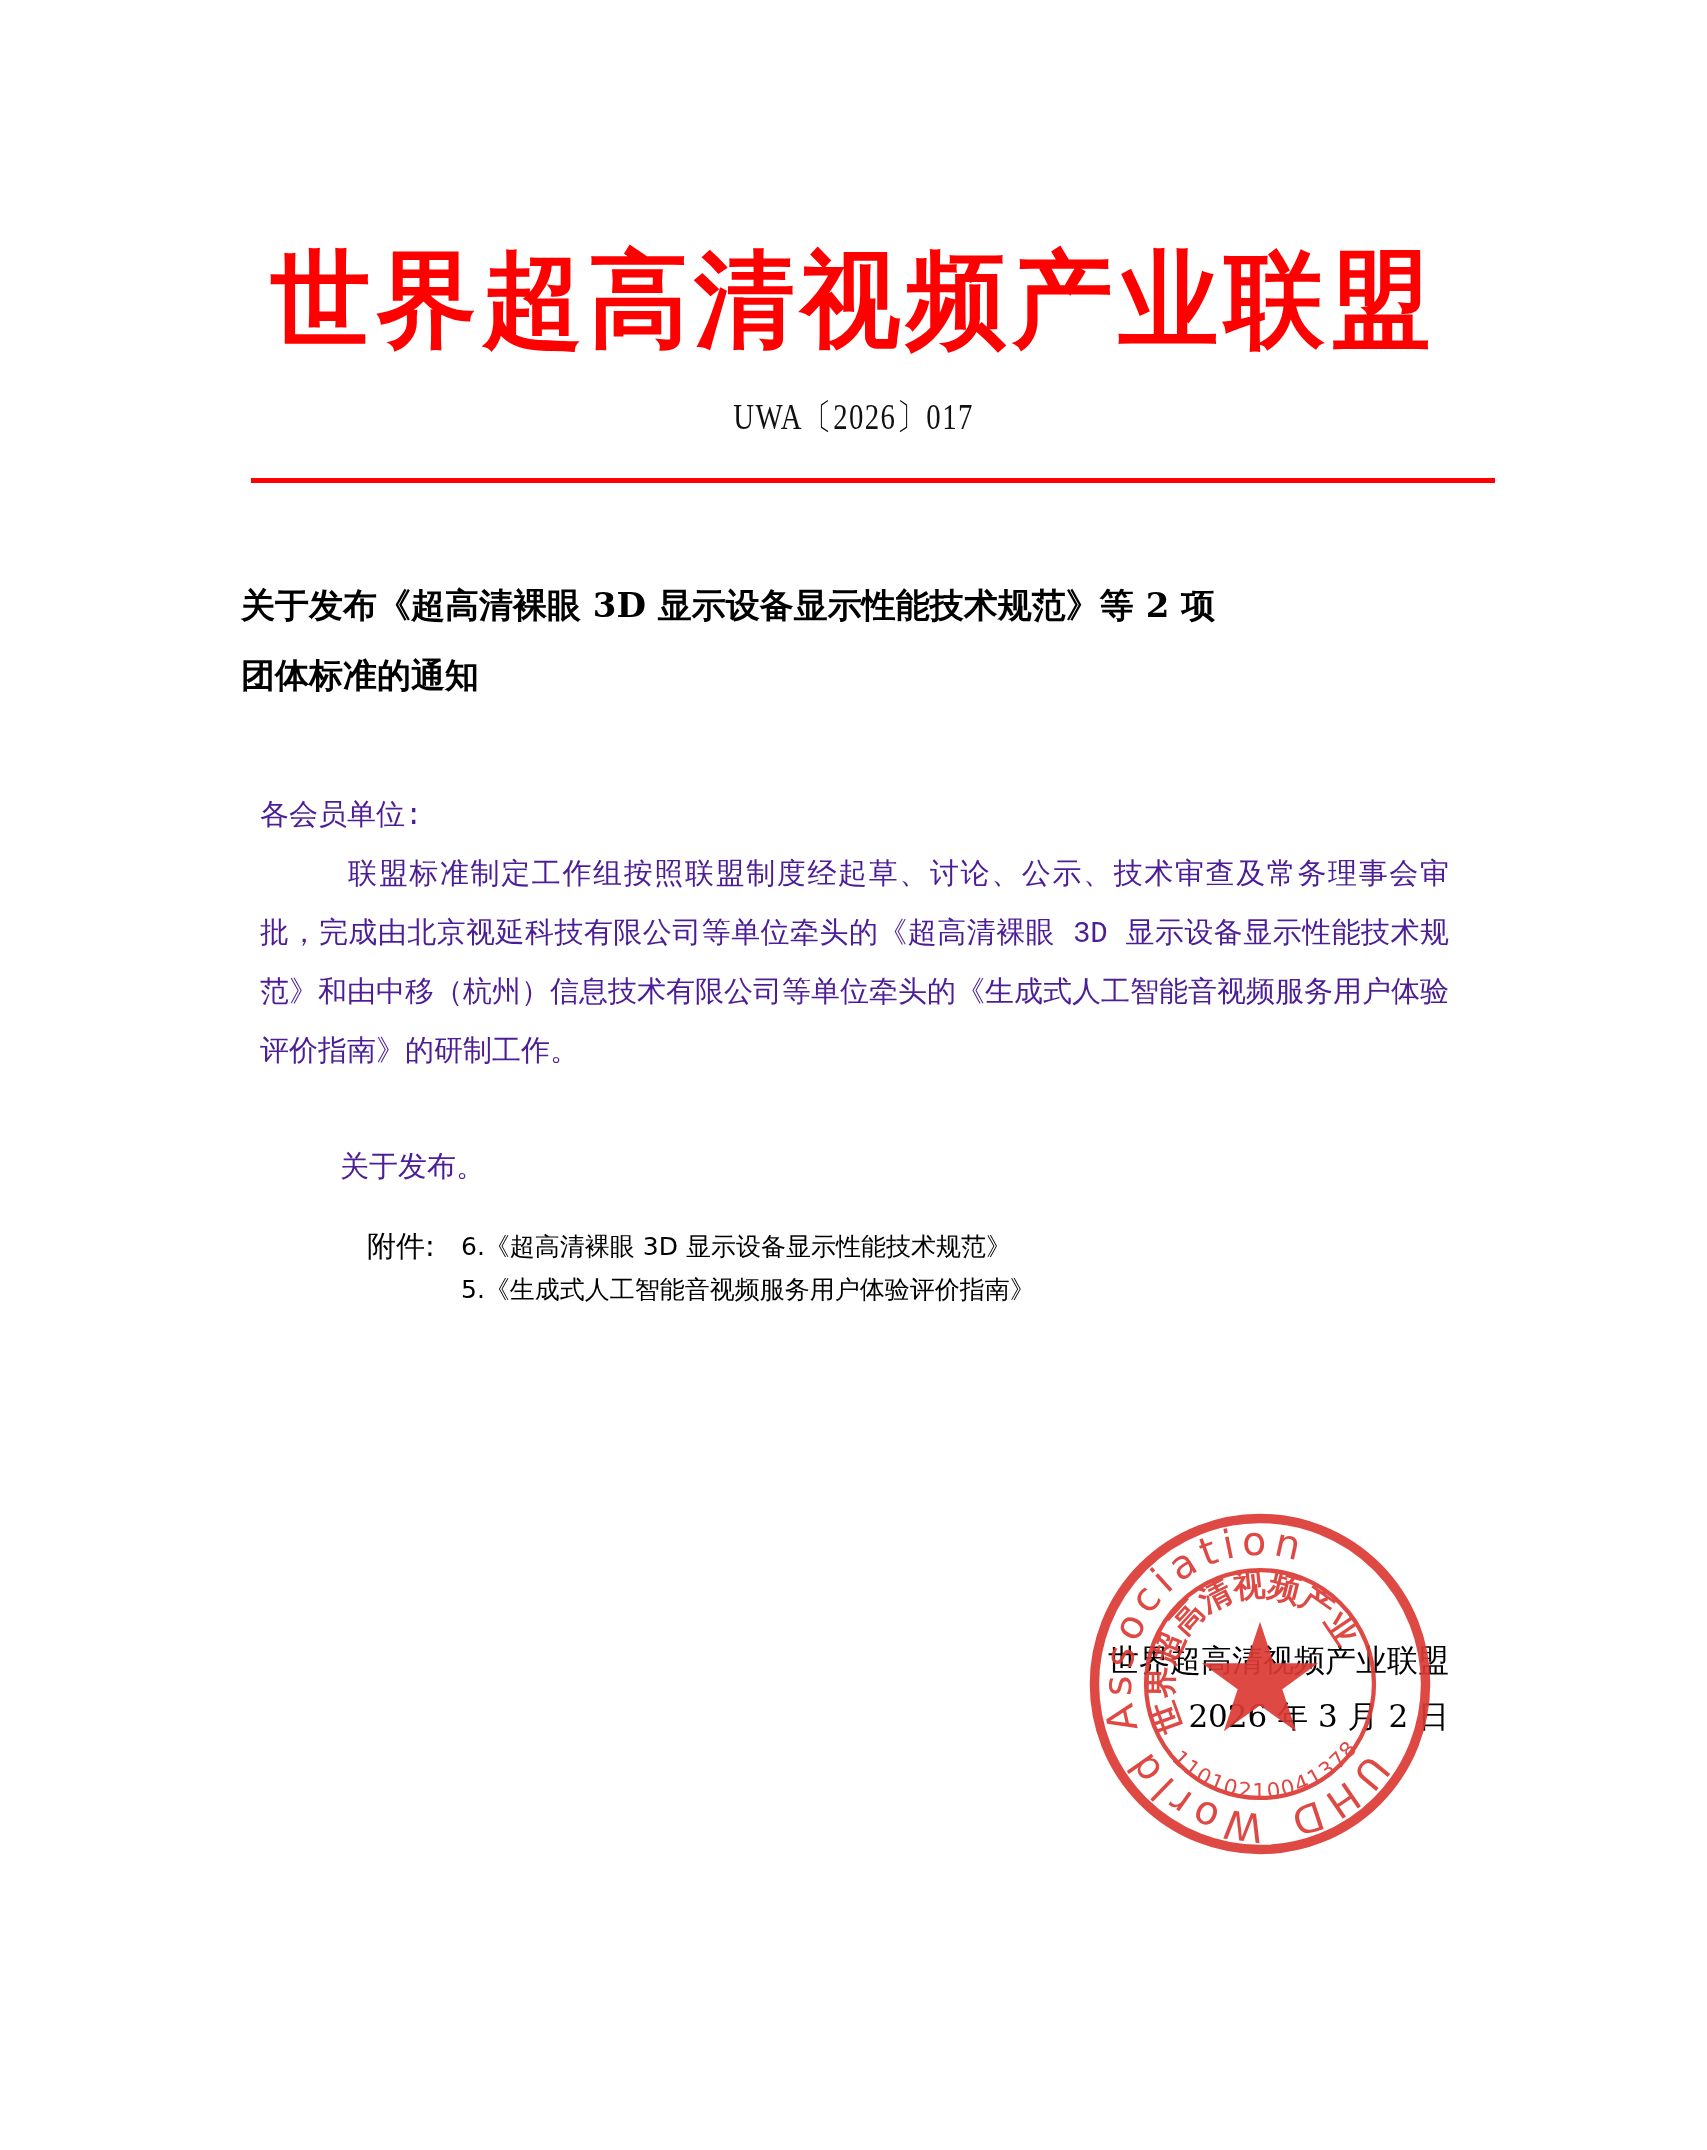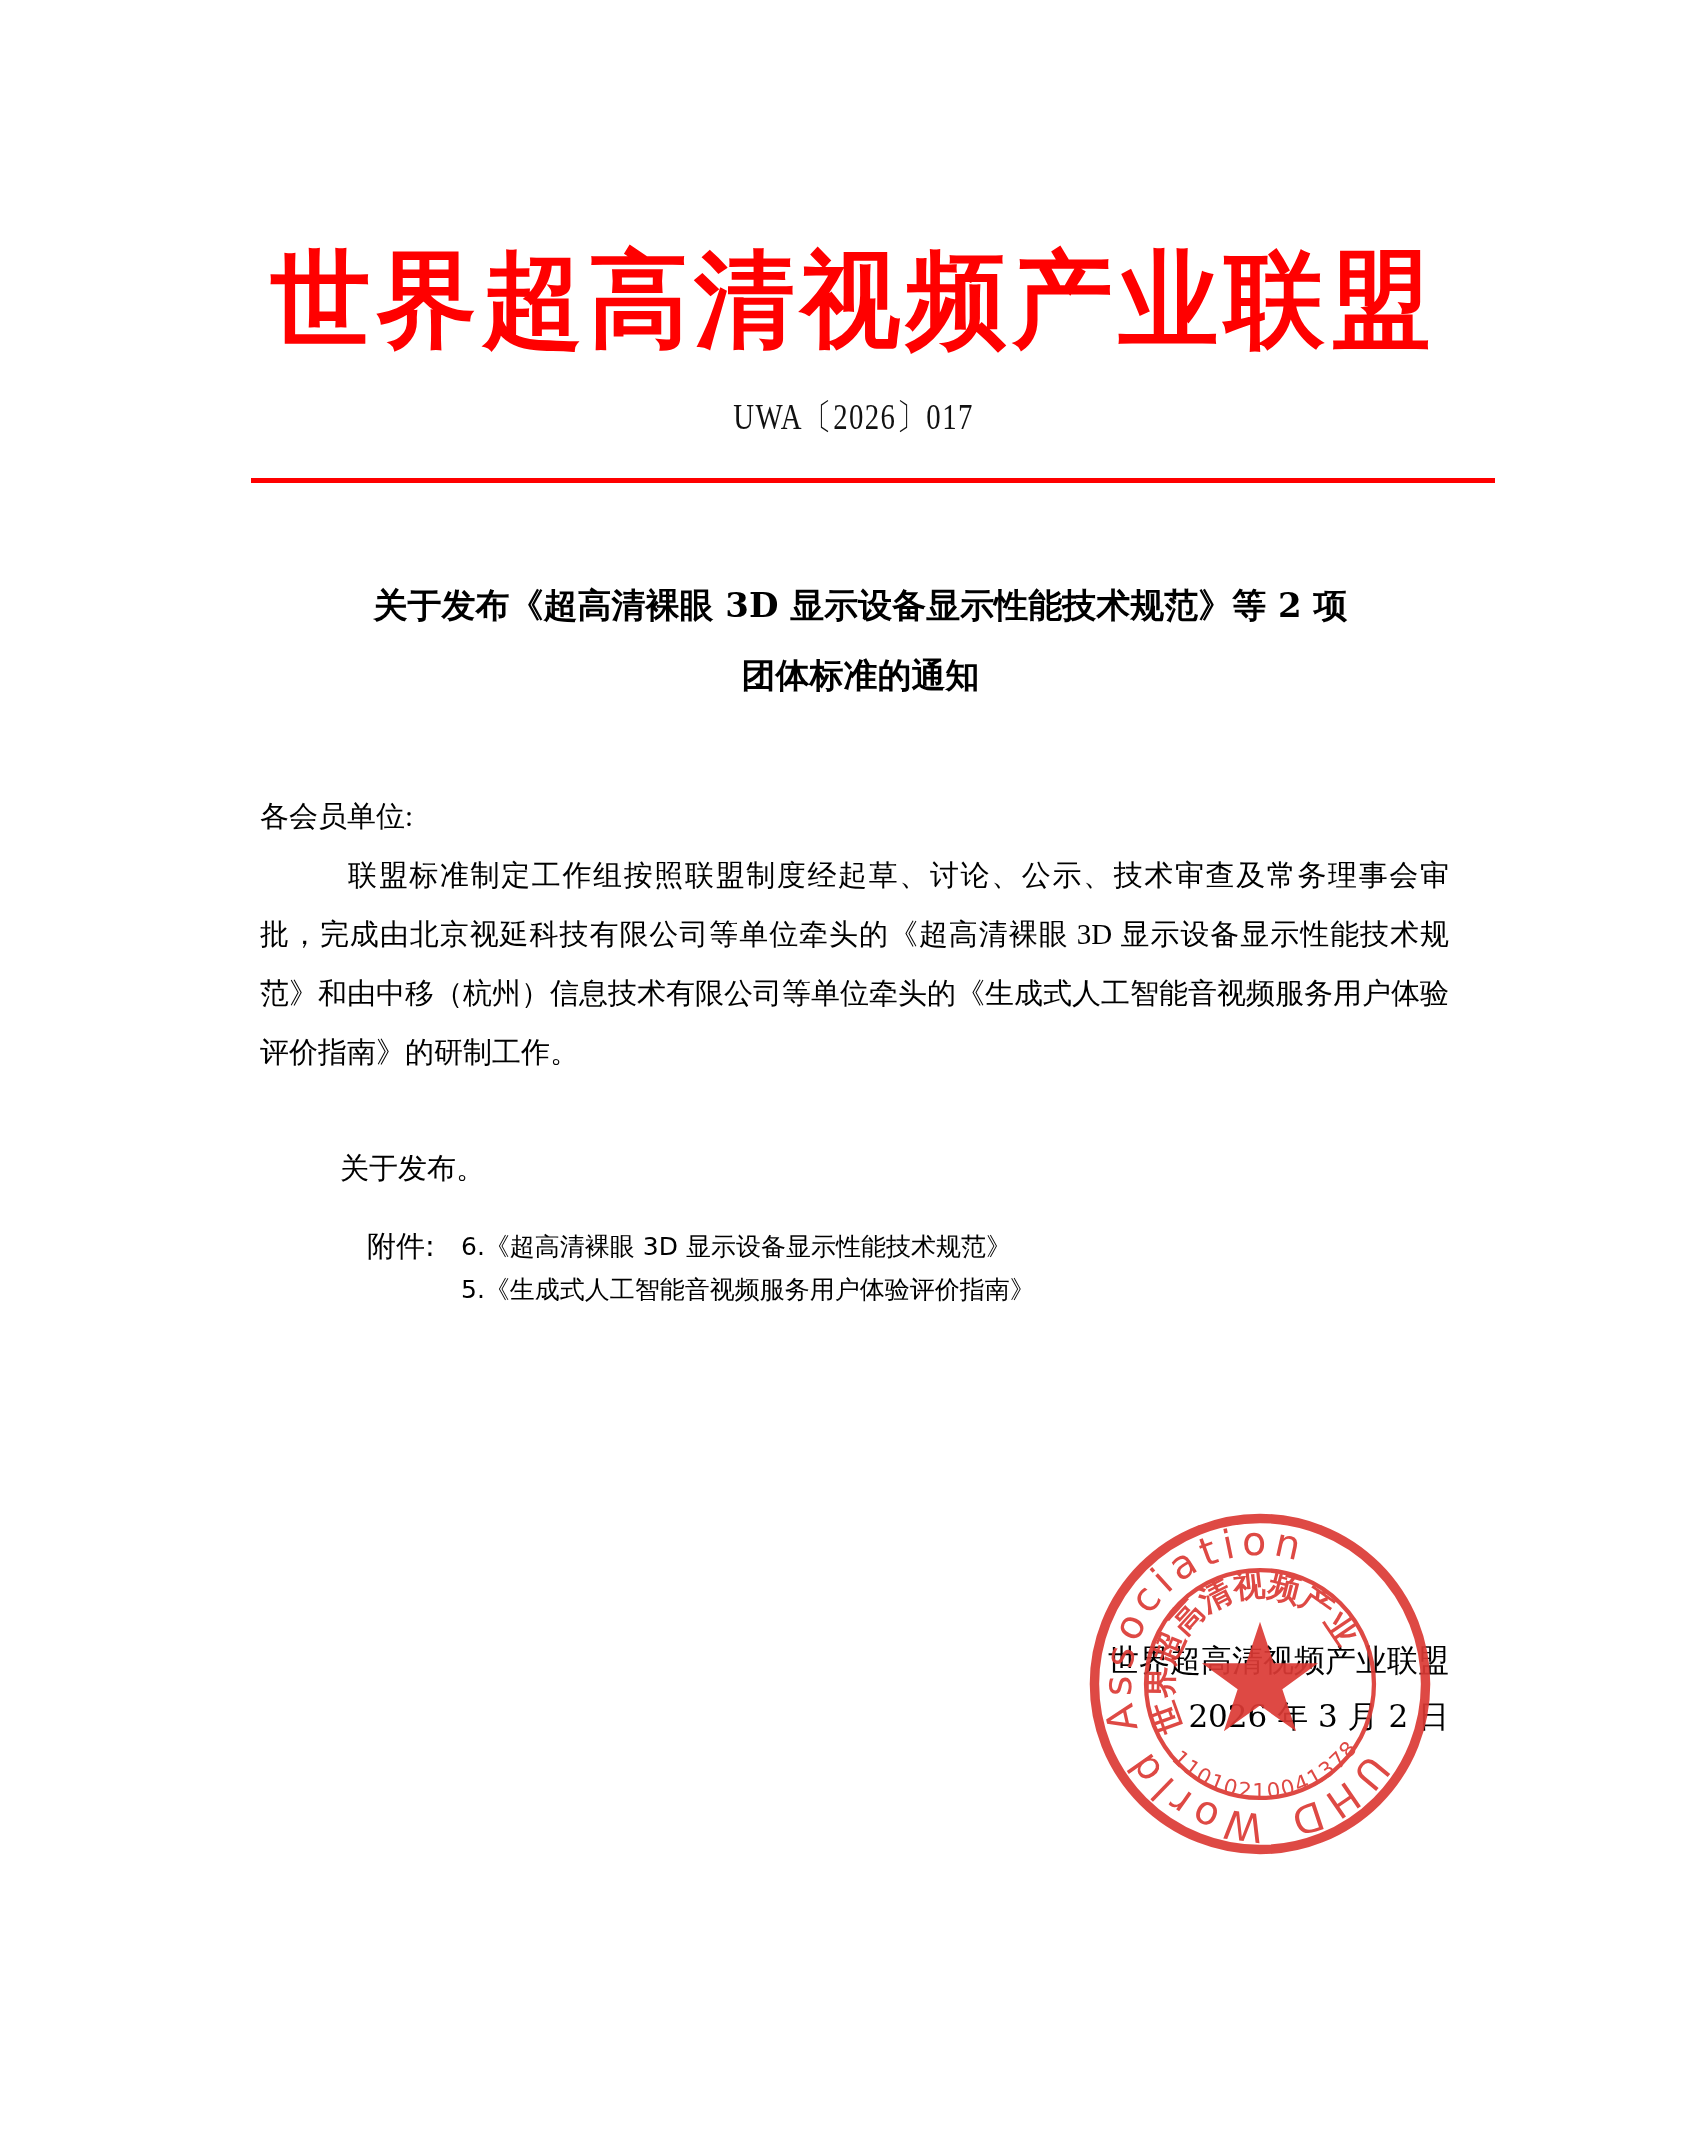--- a/index.html
+++ b/index.html
@@ -15,31 +15,31 @@
   .doc-number {
     position: absolute; left: 0; top: 397px; width: 1707px; text-align: center;
     font-family: "Liberation Serif", serif; font-size: 36px; line-height: 41px;
     color: #111; letter-spacing: 1.7px; transform: scaleX(0.8);
   }
   .red-rule {
     position: absolute; left: 251px; top: 478px; width: 1244px; height: 4.7px; background: #ff0000;
   }
 
   .heading {
-    position: absolute; left: 248px; width: 1225px; text-align: center;
+    position: absolute; left: 241px; width: 1225px; text-align: left;
     font-family: "DejaVu Serif", serif; font-weight: bold;
     font-size: 34px; line-height: 41px; color: #000; white-space: nowrap;
   }
   .heading.l1 { top: 585px; }
   .heading.l2 { top: 655px; }
 
   .body-text {
     position: absolute; left: 260px; width: 1189px;
-    font-family: Liberation Serif, serif; font-size: 29px; line-height: 59px;
-    color: #000000; text-align: justify;
+    font-family: Liberation Mono, monospace; font-size: 29px; line-height: 59px;
+    color: #4c1d95; text-align: justify;
   }
   .salutation { top: 787px; }
   .para { top: 846px; text-indent: 88px; }
   .release { top: 1139px; left: 340px; }
 
   .attachments {
     position: absolute; left: 341px; top: 1225px;
     font-family: "DejaVu Sans", sans-serif; font-size: 26px; line-height: 43px; color: #000;
   }
   .attach-row { display: flex; white-space: nowrap; text-align: center; }

